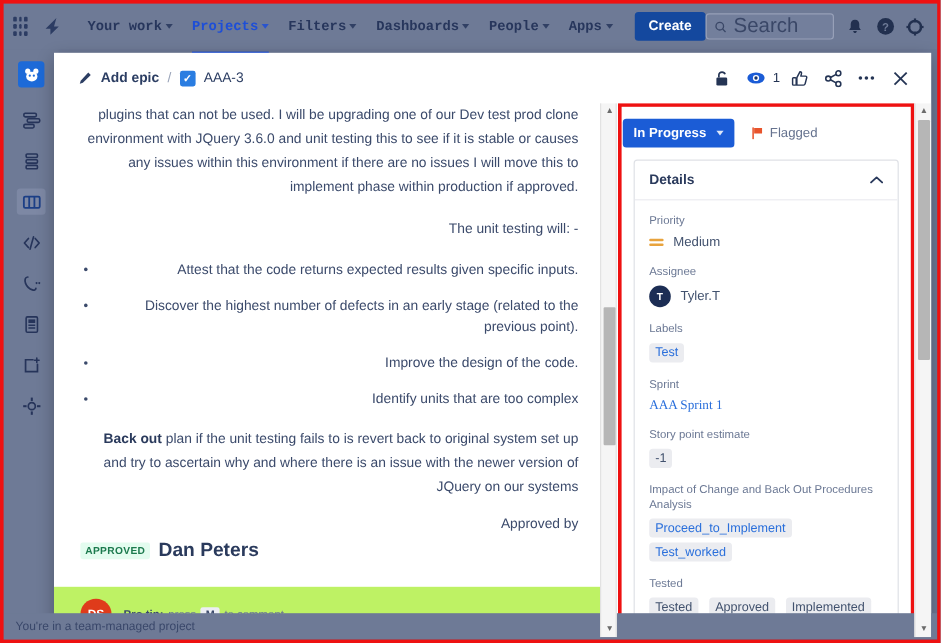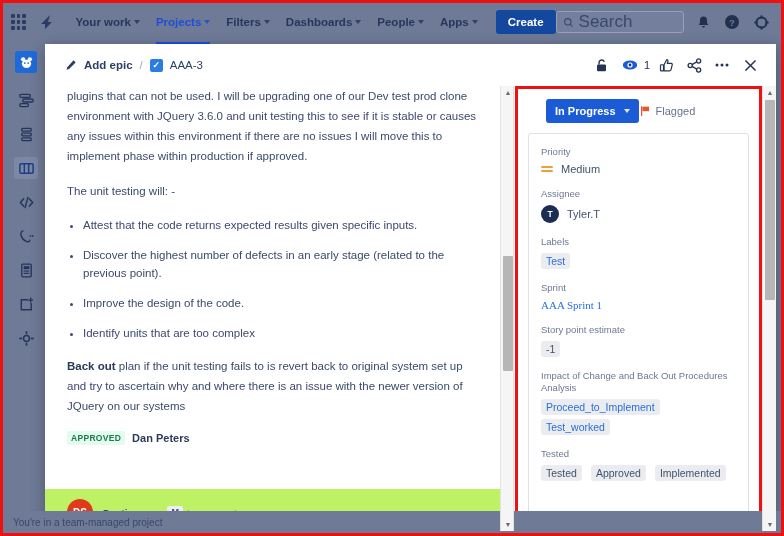--- a/index.html
+++ b/index.html
@@ -47,21 +47,21 @@
     grid-template-rows: repeat(3, 1fr);
     gap: 2px;
     margin-right: 10px;
   }
   .grid-icon i { background: #2c3c63; display: block; border-radius: 1px; }
   .jira-logo {
     width: 18px; height: 18px;
     margin-right: 14px;
     position: relative;
   }
-  .nav-items { display: flex; align-items: flex-end; gap: 0px; }
+  .nav-items { display: flex; align-items: flex-end; gap: 0px; font-family: Liberation Mono, monospace; }
   .nav-item {
     font-size: 11.5px;
     font-weight: bold;
     color: #27365c;
     padding: 10px 8px;
     position: relative;
     white-space: nowrap;
     display: flex;
     align-items: center;
     gap: 3px;
@@ -214,20 +214,21 @@
     position: relative;
     display: flex;
     flex-direction: column;
     overflow: hidden;
   }
   .desc-scroll {
     flex: 1;
     overflow: hidden;
     padding: 0 18px 0 22px;
     position: relative;
+    text-align: right;
   }
   .desc-scroll p {
     font-size: 11.5px;
     line-height: 20px;
     color: #3b4a6b;
     margin-bottom: 15px;
   }
   .desc-scroll ul {
     margin: 0 0 14px 16px;
   }
@@ -253,21 +254,21 @@
   .badge-approved {
     background: #e3fcef;
     color: #1c7a4e;
     font-size: 8.5px;
     font-weight: bold;
     letter-spacing: .3px;
     padding: 2px 4px;
     border-radius: 2px;
   }
   .approver-name {
-    font-size: 11px;
+    font-size: 16px;
     font-weight: bold;
     color: #2a3a5c;
   }
 
   .comment-foot {
     flex: 0 0 auto;
     padding: 10px 18px 6px 22px;
     display: flex;
     gap: 10px;
     align-items: flex-start;
@@ -351,21 +352,22 @@
     left: 470px; top: 0;
     width: 247px; bottom: 0;
     border: 3px solid #ee1111;
     background: #fff;
     overflow: hidden;
     padding: 6px 0 0 0;
   }
   .status-row {
     display: flex;
     align-items: center;
-    padding: 4px 12px 10px 28px;
+    gap: 13px;
+    padding: 4px 12px 10px 1px;
   }
   .status-btn {
     background: #1b5cd6;
     color: #fff;
     font-size: 11px;
     font-weight: bold;
     border-radius: 3px;
     padding: 6px 9px;
     display: flex;
     align-items: center;
@@ -703,20 +705,21 @@
           <p>plugins that can not be used. I will be upgrading one of our Dev test prod clone environment with JQuery 3.6.0 and unit testing this to see if it is stable or causes any issues within this environment if there are no issues I will move this to implement phase within production if approved.</p>
           <p>The unit testing will: -</p>
           <ul>
             <li>Attest that the code returns expected results given specific inputs.</li>
             <li>Discover the highest number of defects in an early stage (related to the previous point).</li>
             <li>Improve the design of the code.</li>
             <li>Identify units that are too complex</li>
           </ul>
           <p><b>Back out</b><span> plan if the unit testing fails to is revert back to original system set up and try to ascertain why and where there is an issue with the newer version of JQuery on our systems</span></p>
 
+          <div class="approved-head">Approved by</div>
           <div class="approved-row">
             <span class="badge-approved">APPROVED</span>
             <span class="approver-name">Dan Peters</span>
           </div>
 
         </div>
 
         <div class="comment-foot">
           <div class="avatar-ds">DS</div>
           <div class="comment-input-wrap">
@@ -745,20 +748,26 @@
           <div class="flagged">
             <svg width="12" height="12" viewBox="0 0 16 16">
               <rect x="2.6" y="1.6" width="1.7" height="13" fill="#e8542c"></rect>
               <path d="M4.6 2.2 H13.4 V8.2 H4.6 Z" fill="#e8542c"></path>
             </svg>
             <span>Flagged</span>
           </div>
         </div>
 
         <div class="details-card">
+          <div class="details-head">
+            <span>Details</span>
+            <svg width="11" height="8" viewBox="0 0 12 8">
+              <path d="M1 6.2 L6 1.6 L11 6.2" fill="none" stroke="#2a3a5c" stroke-width="1.7" stroke-linecap="round" stroke-linejoin="round"></path>
+            </svg>
+          </div>
           <div class="details-body">
 
             <div class="field">
               <div class="field-label">Priority</div>
               <div class="field-value">
                 <span class="prio-icon">
                     <i></i>
                     <i></i>
                   </span>
                 <span>Medium</span>

